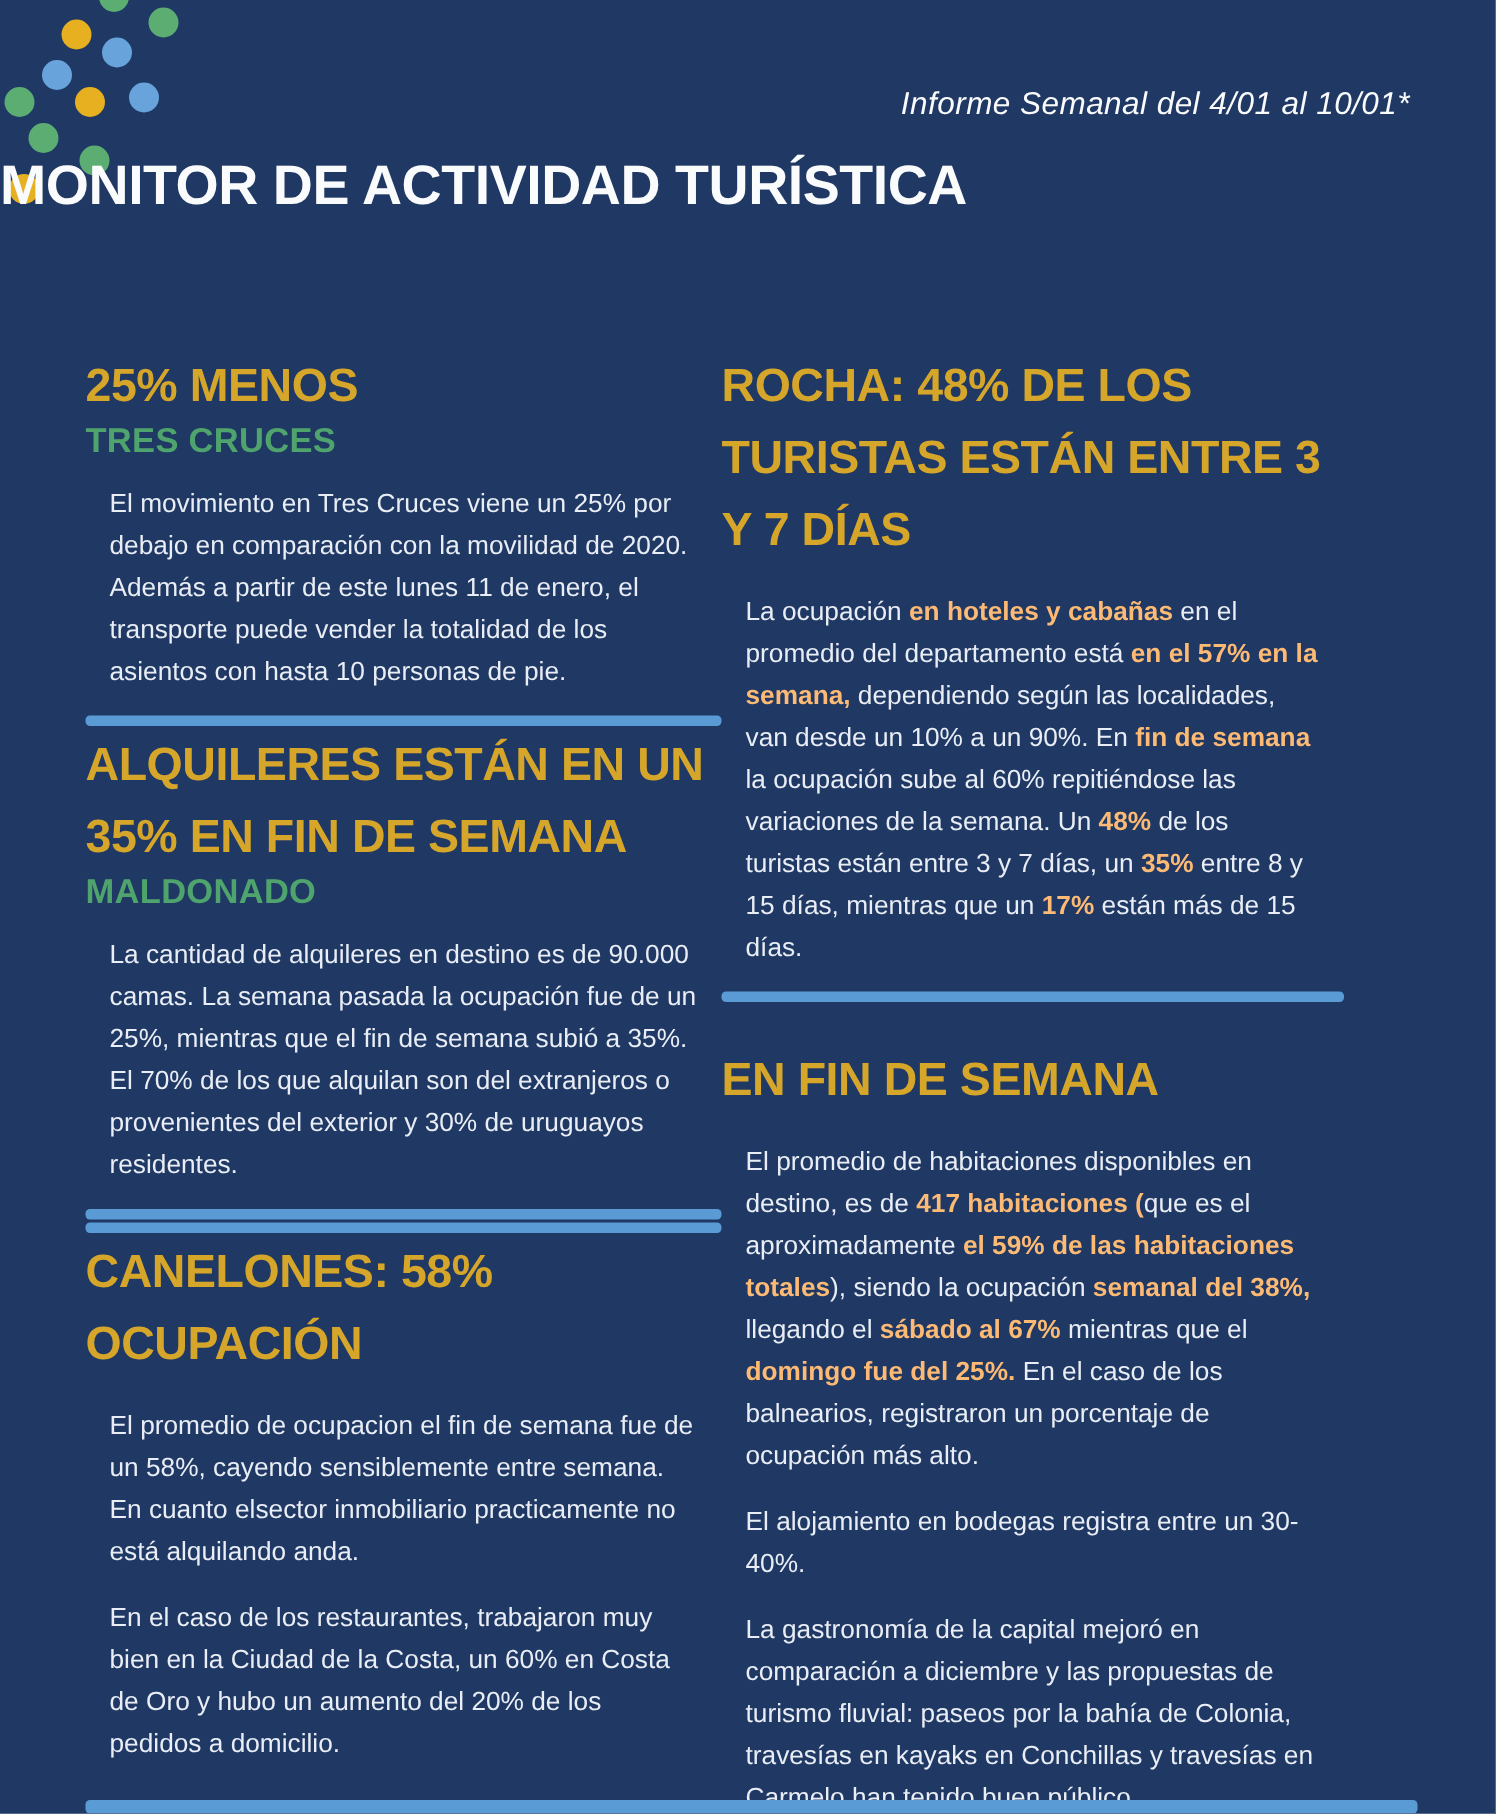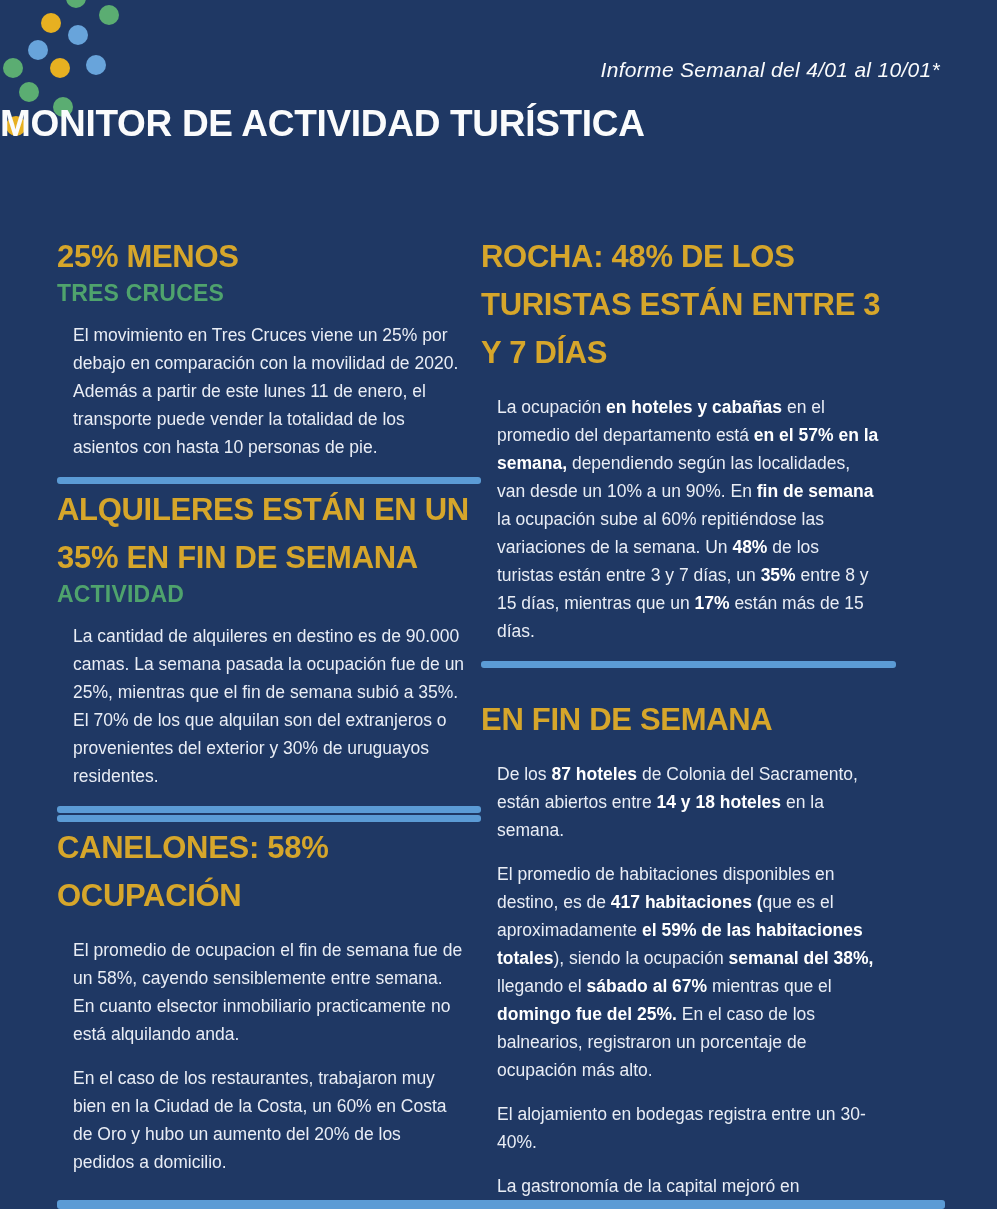--- a/index.html
+++ b/index.html
@@ -28,21 +28,21 @@
     font-size:31px; line-height:48px; font-weight:700; letter-spacing:-0.3px;
   }
   .section-subtitle {
     color:var(--section-subtitle,#4FA36D);
     font-size:23px; line-height:24px; font-weight:700; letter-spacing:0.2px;
   }
   .section-body p {
     margin:16px; color:var(--body-text,#E9EDF5);
     font-size:17.5px; line-height:28px;
   }
-  .section-body b { font-weight:700; color:#ffffff; }
+  .section-body b { font-weight:700; color:#fdba74; }
   .divider { height:7px; border-radius:3px; background:var(--divider,#5B9BD5); }
   .col-left  .divider { margin:2px 0; }
   .col-right .divider { margin:6px 0 28px; }
   .bottom-bar {
     position:absolute; top:1200px; left:57px; width:888px; height:9px;
     border-radius:3px; background:var(--divider,#5B9BD5);
   }
 </style>
 </head>
 <body>
@@ -81,21 +81,21 @@
         </div>
       </div>
 
       <div class="divider"></div>
 
       <div class="section">
         <div class="section-title">
             <div>ALQUILERES ESTÁN EN UN</div>
             <div>35% EN FIN DE SEMANA</div>
           </div>
-        <div class="section-subtitle">ACTIVIDAD</div>
+        <div class="section-subtitle">MALDONADO</div>
         <div class="section-body">
           <p>La cantidad de alquileres en destino es de 90.000 camas. La semana pasada la ocupación fue de un 25%, mientras que el fin de semana subió a 35%. El 70% de los que alquilan son del extranjeros o provenientes del exterior y 30% de uruguayos residentes.</p>
         </div>
       </div>
 
       <div class="divider"></div>
 
 
       <div class="divider"></div>
 
@@ -125,21 +125,20 @@
         </div>
       </div>
 
       <div class="divider"></div>
 
       <div class="section">
         <div class="section-title">
             <div>EN FIN DE SEMANA</div>
           </div>
         <div class="section-body">
-          <p>De los <b>87 hoteles</b> de Colonia del Sacramento, están abiertos entre <b>14 y 18 hoteles</b> en la semana.</p>
           <p>El promedio de habitaciones disponibles en destino, es de <b>417 habitaciones (</b>que es el aproximadamente <b>el 59% de las habitaciones totales</b>), siendo la ocupación <b>semanal del 38%,</b> llegando el <b>sábado al 67%</b> mientras que el <b>domingo fue del 25%.</b> En el caso de los balnearios, registraron un porcentaje de ocupación más alto.</p>
           <p>El alojamiento en bodegas registra entre un 30-40%.</p>
           <p>La gastronomía de la capital mejoró en comparación a diciembre y las propuestas de turismo fluvial: paseos por la bahía de Colonia, travesías en kayaks en Conchillas y travesías en Carmelo han tenido buen público.</p>
         </div>
       </div>
 
     </div>
 
   </div>
 

